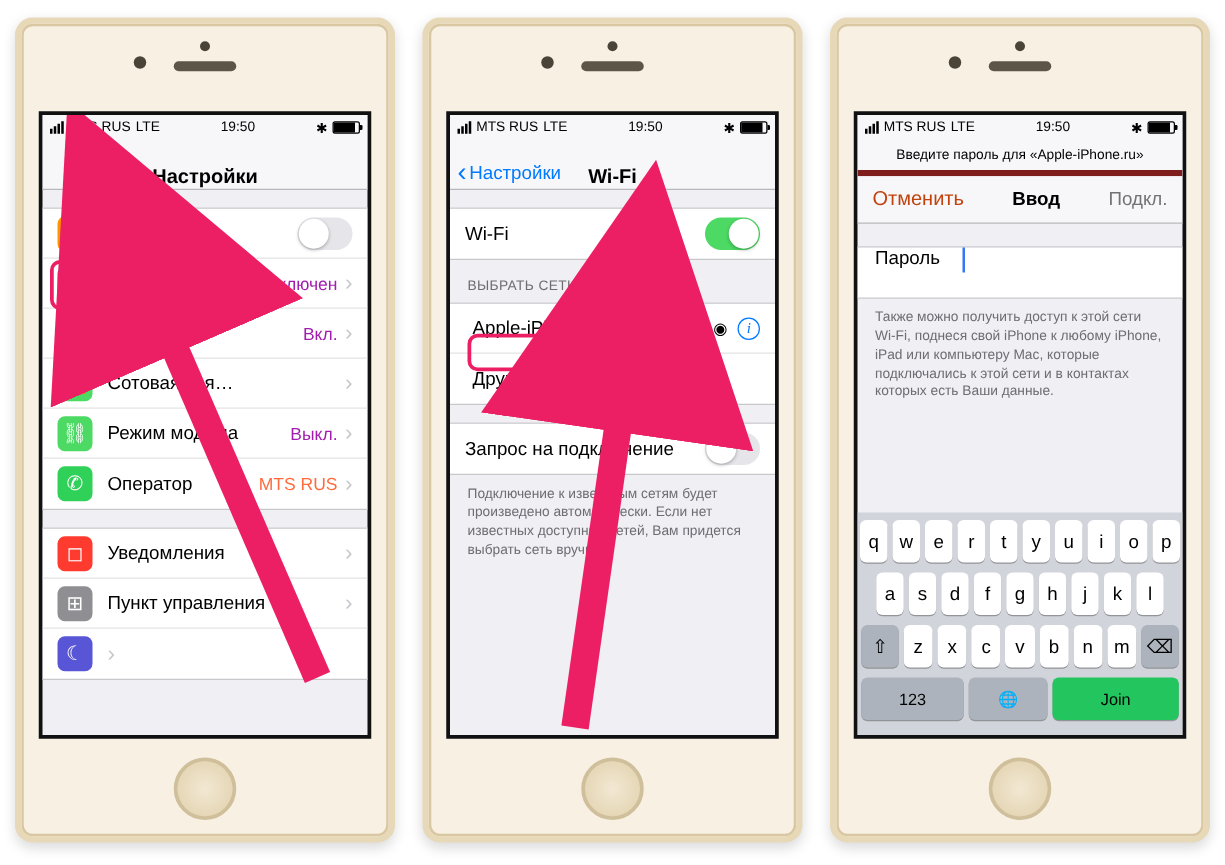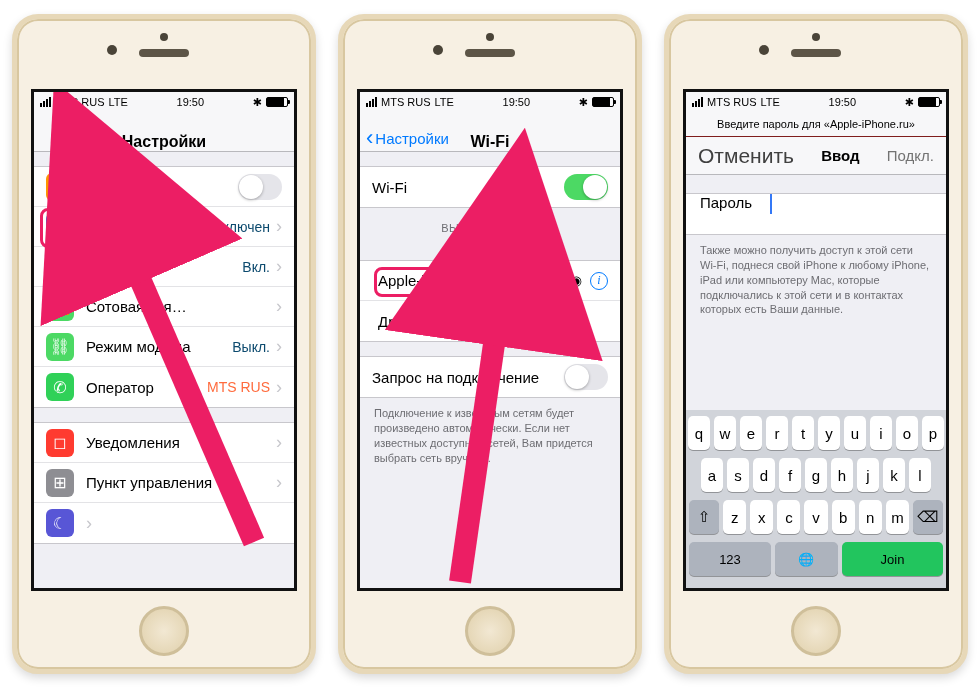--- a/index.html
+++ b/index.html
@@ -1,57 +1,57 @@
 <!DOCTYPE html>
 <html><head>
 <meta charset="utf-8">
 <style>
   * { box-sizing: border-box; font-family: -apple-system, "Helvetica Neue", Arial, sans-serif; }
   body { margin: 0; width: 980px; height: 692px; background: #fff; display: flex; gap: 22px; padding: 14px 12px; }
-  .phone { width: 308px; height: 660px; border: 5px solid #e7d8b8; border-radius: 26px; background: #f7f0e3; position: relative; box-shadow: inset 0 0 0 2px #d8c7a0, 0 4px 10px rgba(0,0,0,.15); }
+  .phone { width: 308px; height: 660px; border: 5px solid #e7d8b8; border-radius: 14px; background: #f7f0e3; position: relative; box-shadow: inset 0 0 0 2px #d8c7a0, 0 4px 10px rgba(0,0,0,.15); }
   .speaker { position: absolute; top: 30px; left: 50%; transform: translateX(-50%); width: 50px; height: 8px; background: #5d5547; border-radius: 4px; }
   .camera { position: absolute; top: 26px; left: 90px; width: 10px; height: 10px; background: #4a4438; border-radius: 50%; }
   .sensor { position: absolute; top: 14px; left: 50%; transform: translateX(-50%); width: 8px; height: 8px; background: #4a4438; border-radius: 50%; }
   .home { position: absolute; bottom: 13px; left: 50%; transform: translateX(-50%); width: 50px; height: 50px; border: 3px solid #cfbf9a; border-radius: 50%; background: radial-gradient(circle,#f2e8d3,#e0d0ab); }
   .screen { position: absolute; top: 70px; left: 14px; right: 14px; bottom: 78px; background: #efeff4; border: 3px solid #111; overflow: hidden; }
   .status { height: 20px; background: #f7f7f9; display: flex; align-items: center; justify-content: space-between; font-size: 11px; padding: 0 6px; font-weight: 500; }
   .status .left, .status .right { display: flex; align-items: center; gap: 4px; }
   .sigbars { display: flex; align-items: flex-end; gap: 1px; }
   .sigbars span { width: 2px; background: #000; }
   .sigbars span:nth-child(1){height:4px}.sigbars span:nth-child(2){height:6px}.sigbars span:nth-child(3){height:8px}.sigbars span:nth-child(4){height:10px}
   .batt { width: 22px; height: 10px; border: 1px solid #000; border-radius: 2px; position: relative; }
   .batt::after { content:''; position:absolute; right:-3px; top:2px; width:2px; height:4px; background:#000; border-radius:0 1px 1px 0; }
   .batt .fill { height:100%; width:85%; background:#000; }
   .nav { height: 40px; background:#f7f7f9; border-bottom:1px solid #b8b8bc; display:flex; align-items:flex-end; justify-content:center; position:relative; }
   .nav-title { font-weight:600; font-size:16px; }
   .nav-back { position:absolute; left:6px; color:#007aff; font-size:15px; display:flex; align-items:center; gap:2px; }
   .group { background:#fff; border-top:1px solid #c8c7cc; border-bottom:1px solid #c8c7cc; }
-  .group + .group-lbl, .group-lbl { font-size:11px; color:#6d6d72; padding: 14px 14px 6px; text-transform:uppercase; letter-spacing:.3px; display:flex; align-items:center; gap:6px;flex-direction:column;}
+  .group + .group-lbl, .group-lbl { font-size:11px; color:#6d6d72; padding: 14px 14px 6px; text-transform:uppercase; letter-spacing:.3px; display:flex; align-items:center; gap:6px;}
   .row { display:flex; align-items:center; min-height:40px; padding: 0 12px; border-bottom:1px solid #e3e3e6; position:relative; }
   .row:last-child { border-bottom:none; }
   .icn { width:28px; height:28px; border-radius:6px; display:flex; align-items:center; justify-content:center; color:#fff; margin-right:12px; flex-shrink:0; }
   .row-label { font-size:15px; flex:1; }
-  .row-val { font-size:14px; color:#0c4a6e; margin-right:6px; }
+  .row-val { font-size:14px; color:#a21caf; margin-right:6px; }
   .chev { color:#c7c7cc; font-size:18px; }
   .toggle { width:44px; height:26px; border-radius:13px; background:#e5e5ea; position:relative; }
   .toggle.on { background:#4cd964; }
   .toggle .knob { position:absolute; top:1px; width:24px; height:24px; background:#fff; border-radius:50%; box-shadow:0 1px 3px rgba(0,0,0,.3); left:1px;}
   .toggle.on .knob { left:auto; right:1px; }
   .footnote { font-size:11px; color:#6d6d72; padding:8px 14px; line-height:1.35; }
   .highlight { position:absolute; border:3px solid #ec1e64; border-radius:8px; pointer-events:none; }
   .arrow { position:absolute; pointer-events:none; }
   .arrow svg { overflow:visible; }
   .spinner { width:14px; height:14px; border:2px solid #ccc; border-top-color:#888; border-radius:50%; }
   .info-i { width:18px; height:18px; border:1.5px solid #007aff; color:#007aff; border-radius:50%; font-size:12px; display:flex; align-items:center; justify-content:center; font-family:Georgia,serif; font-style:italic; }
   .lock { font-size:12px; }
   .wifi-str { font-size:13px; }
   
-  .prompt { font-size:11px; text-align:center; padding:6px 4px; color:#000; background:#f7f7f9; border-bottom:1px solid #7f1d1d;}
+  .prompt { font-size:11px; text-align:center; padding:6px 4px; color:#000; background:#f7f7f9; border-bottom:5px solid #7f1d1d;}
   .prompt-bar { display:flex; justify-content:space-between; align-items:center; padding:0 12px; height:38px; background:#f7f7f9; border-bottom:1px solid #b8b8bc; }
-  .pb-cancel { color:#404040; font-size:21px; }
+  .pb-cancel { color:#c2410c; font-size:16px; }
   .pb-title { font-weight:600; font-size:15px; }
   .pb-join { color:#737373; font-size:15px; }
   .pwd-row { background:#fff; border-top:1px solid #c8c7cc; border-bottom:1px solid #c8c7cc; display:flex; align-items:flex-start; height:42px; padding:0 14px; margin-top:18px;}
   .pwd-row .lbl { font-size:15px; margin-right:18px; }
   .cursor { width:2px; height:20px; background:#3478f6; }
   .keyboard { position:absolute; bottom:0; left:0; right:0; background:#d1d4da; padding:6px 3px 4px; }
   .krow { display:flex; justify-content:center; gap:4px; margin-bottom:8px; }
   .key { background:#fff; border-radius:5px; height:34px; min-width:22px; flex:1; display:flex; align-items:center; justify-content:center; font-size:15px; box-shadow:0 1px 0 rgba(0,0,0,.3); color:#000;}
   .key.fn { background:#adb3bd; }
   .key.space { flex:4; font-size:14px; }

